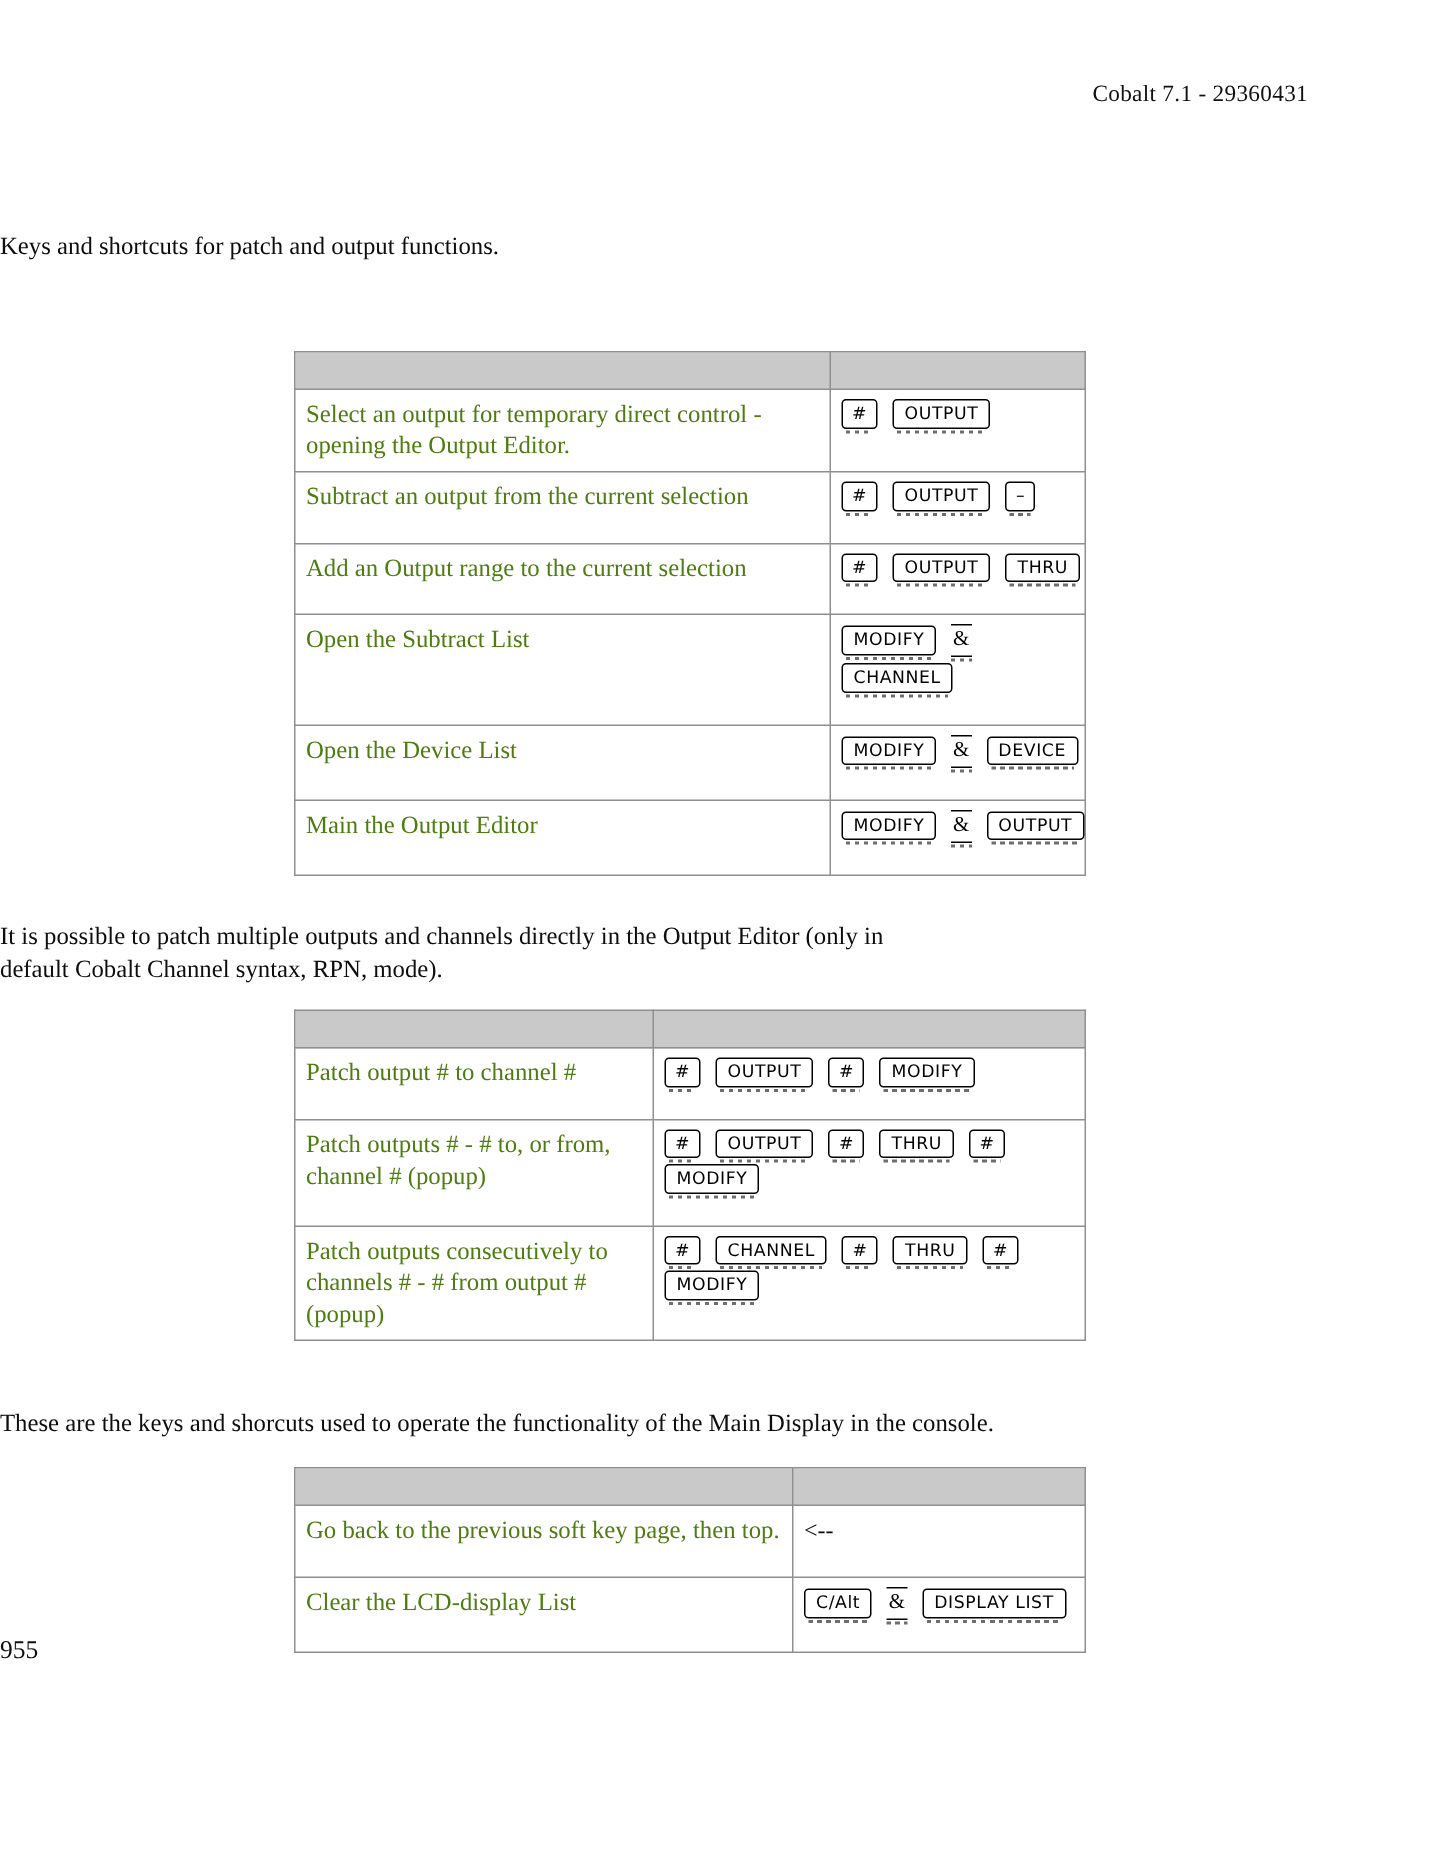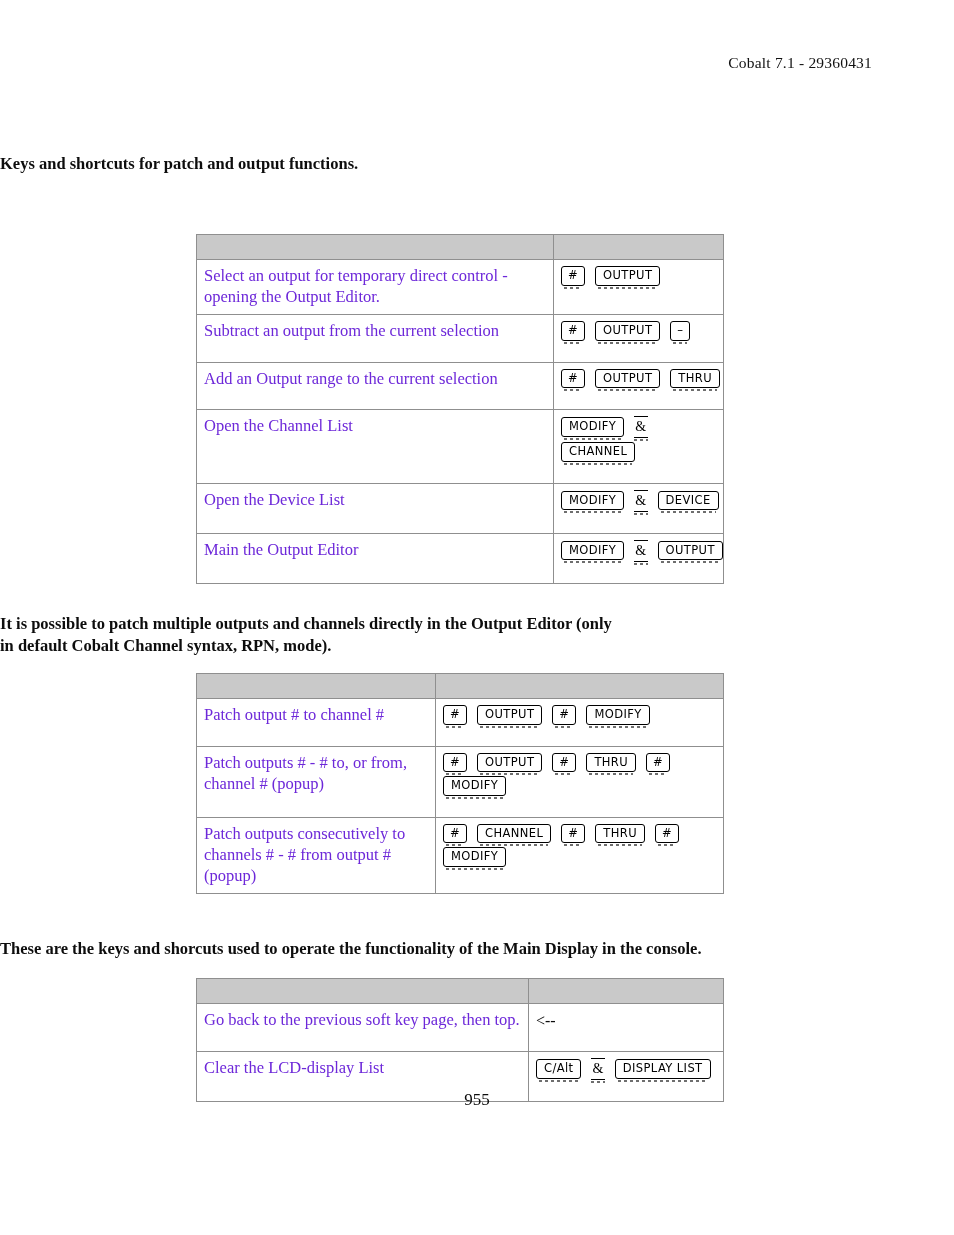--- a/index.html
+++ b/index.html
@@ -31,21 +31,20 @@
     letter-spacing: 0.2px;
     color: #111;
     white-space: nowrap;
   }
 
   .para {
     font-size: 16.5px;
     line-height: 1.33;
     color: #0d0d0d;
     margin: 0;
-    font-weight: bold;
   }
   .para.p1 { position: absolute; top: 153px; left: 0; width: 660px; }
   .para.p2 { position: absolute; top: 613px; left: 0; width: 622px; }
   .para.p3 { position: absolute; top: 938px; left: 0; width: 660px; white-space: nowrap; }
 
   
   .kb-table {
     position: absolute;
     border-collapse: collapse;
     border: 1.5px solid #8f8f8f;
@@ -59,21 +58,21 @@
   }
   .kb-table tr.hdr td {
     background: #c9c9c9;
     height: 24px;
     border-bottom: 1.5px solid #8f8f8f;
   }
   td.desc {
     font-size: 16.5px;
     line-height: 1.28;
     padding: 5px 7px 7px 7px;
-    color: #6d28d9;
+    color: #4d7c0f;
   }
   td.keys {
     padding: 6px 6px 21px 7px;
   }
 
   
   #table-patch-output { left: 196px; top: 234px; width: 527px; }
   #table-patch-output col.c1 { width: 357px; }
   #table-patch-output col.c2 { width: 170px; }
 
@@ -165,21 +164,21 @@
     padding-top: 3px;
     color: #0d0d0d;
   }
 
   
   .folio {
     position: absolute;
     top: 1090px;
     left: 0;
     width: 954px;
-    text-align: center;
+    text-align: left;
     font-size: 17px;
     color: #0d0d0d;
   }
 </style>
 </head>
 <body>
 
 <div class="page">
 
   <div class="doc-header">Cobalt 7.1 - 29360431</div>
@@ -208,21 +207,21 @@
             <span class="keyline"><span class="key narrow">#</span><span class="key">OUTPUT</span><span class="key narrow">–</span></span>
           </td>
         </tr>
         <tr>
           <td class="desc">Add an Output range to the current selection</td>
           <td class="keys">
             <span class="keyline"><span class="key narrow">#</span><span class="key">OUTPUT</span><span class="key">THRU</span></span>
           </td>
         </tr>
         <tr>
-          <td class="desc">Open the Channel List</td>
+          <td class="desc">Open the Subtract List</td>
           <td class="keys">
             <span class="keyline"><span class="key">MODIFY</span><span class="key-open amp">&amp;</span></span>
             <span class="keyline"><span class="key">CHANNEL</span></span>
           </td>
         </tr>
         <tr>
           <td class="desc">Open the Device List</td>
           <td class="keys">
             <span class="keyline"><span class="key">MODIFY</span><span class="key-open amp">&amp;</span><span class="key">DEVICE</span></span>
           </td>

